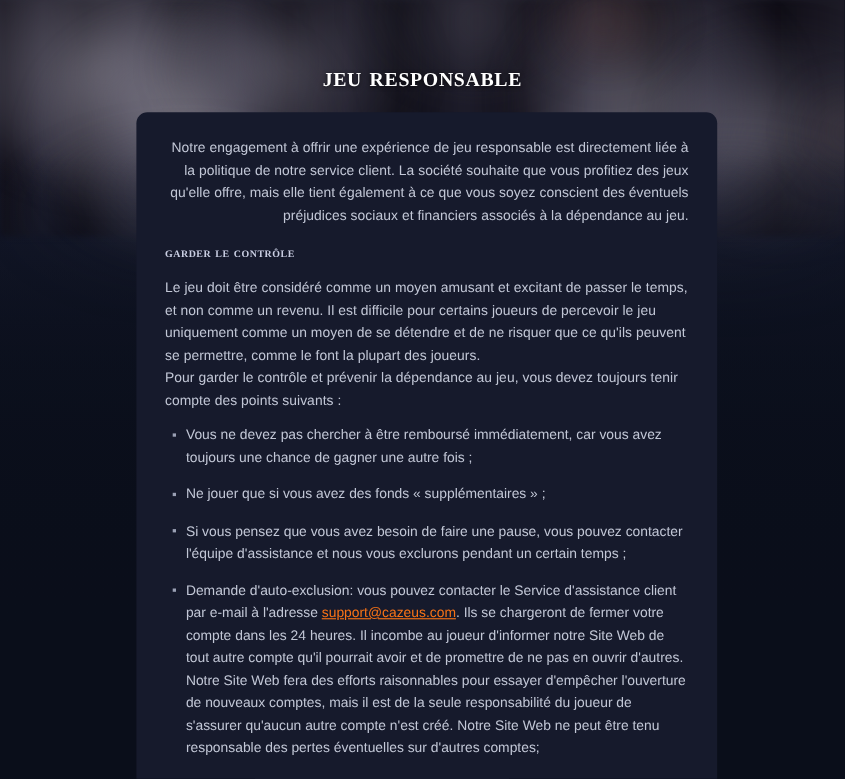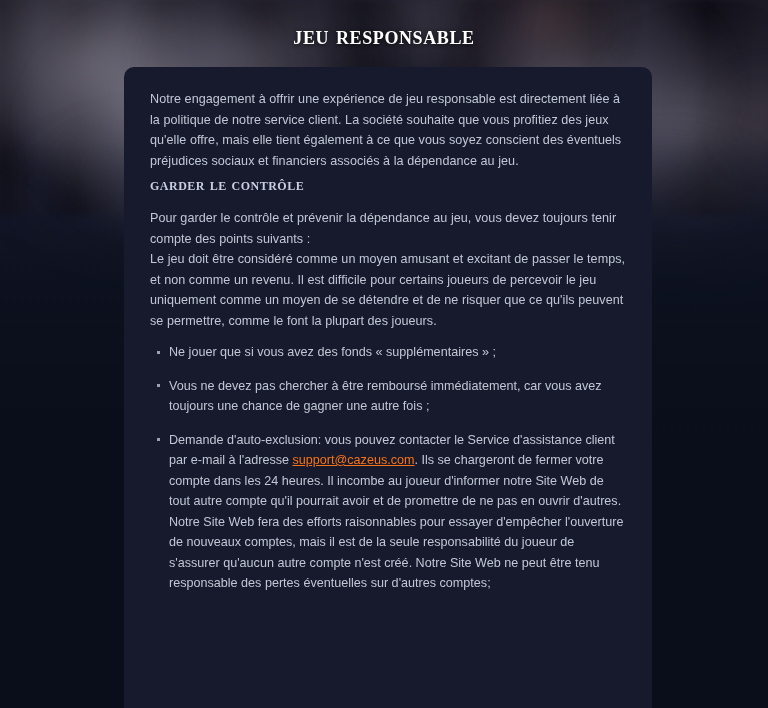--- a/index.html
+++ b/index.html
@@ -117,20 +117,21 @@
     color: #ffffff;
     font-family: "Liberation Serif", serif;
     font-weight: 700;
     font-size: 25px;
     letter-spacing: .6px;
     font-variant: small-caps;
     text-transform: lowercase;
     padding-top: 22px;
     line-height: 1.1;
     text-shadow: 0 1px 4px rgba(0,0,0,.75);
+    margin-top: 35px;
   }
 
   .panel {
     position: absolute;
     left: 124px;
     top: 67px;
     width: 528px;
     height: 641px;
     background: #161a2c;
     border-radius: 10px 10px 0 0;
@@ -139,27 +140,27 @@
   }
 
   .intro,
   .para {
     color: #c2c7d6;
     font-size: 12.6px;
     line-height: 20.5px;
     letter-spacing: .05px;
   }
 
-  .intro { margin-bottom: 4px; }
+  .intro { margin-bottom: 16px; text-align: right; }
 
   .section-heading {
     color: #c9cee2;
     font-family: "Liberation Serif", serif;
     font-weight: 700;
-    font-size: 17px;
+    font-size: 13px;
     font-variant: small-caps;
     text-transform: lowercase;
     letter-spacing: .5px;
     margin-bottom: 13px;
   }
 
   .bullets {
     list-style: none;
     margin: 11px 0 0 0;
     padding: 0;
@@ -209,24 +210,25 @@
 <div class="page">
 
   <h1 class="page-title">Jeu responsable</h1>
 
   <div class="panel">
 
     <p class="intro">Notre engagement à offrir une expérience de jeu responsable est directement liée à la politique de notre service client. La société souhaite que vous profitiez des jeux qu'elle offre, mais elle tient également à ce que vous soyez conscient des éventuels préjudices sociaux et financiers associés à la dépendance au jeu.</p>
 
     <h2 class="section-heading">Garder le contrôle</h2>
 
+    <p class="para">Le jeu doit être considéré comme un moyen amusant et excitant de passer le temps, et non comme un revenu. Il est difficile pour certains joueurs de percevoir le jeu uniquement comme un moyen de se détendre et de ne risquer que ce qu'ils peuvent se permettre, comme le font la plupart des joueurs.</p>
+
     <p class="para">Pour garder le contrôle et prévenir la dépendance au jeu, vous devez toujours tenir compte des points suivants :</p>
 
-    <p class="para">Le jeu doit être considéré comme un moyen amusant et excitant de passer le temps, et non comme un revenu. Il est difficile pour certains joueurs de percevoir le jeu uniquement comme un moyen de se détendre et de ne risquer que ce qu'ils peuvent se permettre, comme le font la plupart des joueurs.</p>
-
     <ul class="bullets">
+      <li>Vous ne devez pas chercher à être remboursé immédiatement, car vous avez toujours une chance de gagner une autre fois ;</li>
       <li>Ne jouer que si vous avez des fonds « supplémentaires » ;</li>
-      <li>Vous ne devez pas chercher à être remboursé immédiatement, car vous avez toujours une chance de gagner une autre fois ;</li>
+      <li>Si vous pensez que vous avez besoin de faire une pause, vous pouvez contacter l'équipe d'assistance et nous vous exclurons pendant un certain temps ;</li>
       <li><span>Demande d'auto-exclusion: vous pouvez contacter le Service d'assistance client par e-mail à l'adresse </span><a class="mail-link" href="#">support@cazeus.com</a><span>. Ils se chargeront de fermer votre compte dans les 24 heures. Il incombe au joueur d'informer notre Site Web de tout autre compte qu'il pourrait avoir et de promettre de ne pas en ouvrir d'autres. Notre Site Web fera des efforts raisonnables pour essayer d'empêcher l'ouverture de nouveaux comptes, mais il est de la seule responsabilité du joueur de s'assurer qu'aucun autre compte n'est créé. Notre Site Web ne peut être tenu responsable des pertes éventuelles sur d'autres comptes;</span></li>
     </ul>
 
   </div>
 </div>
 
 </body></html>

